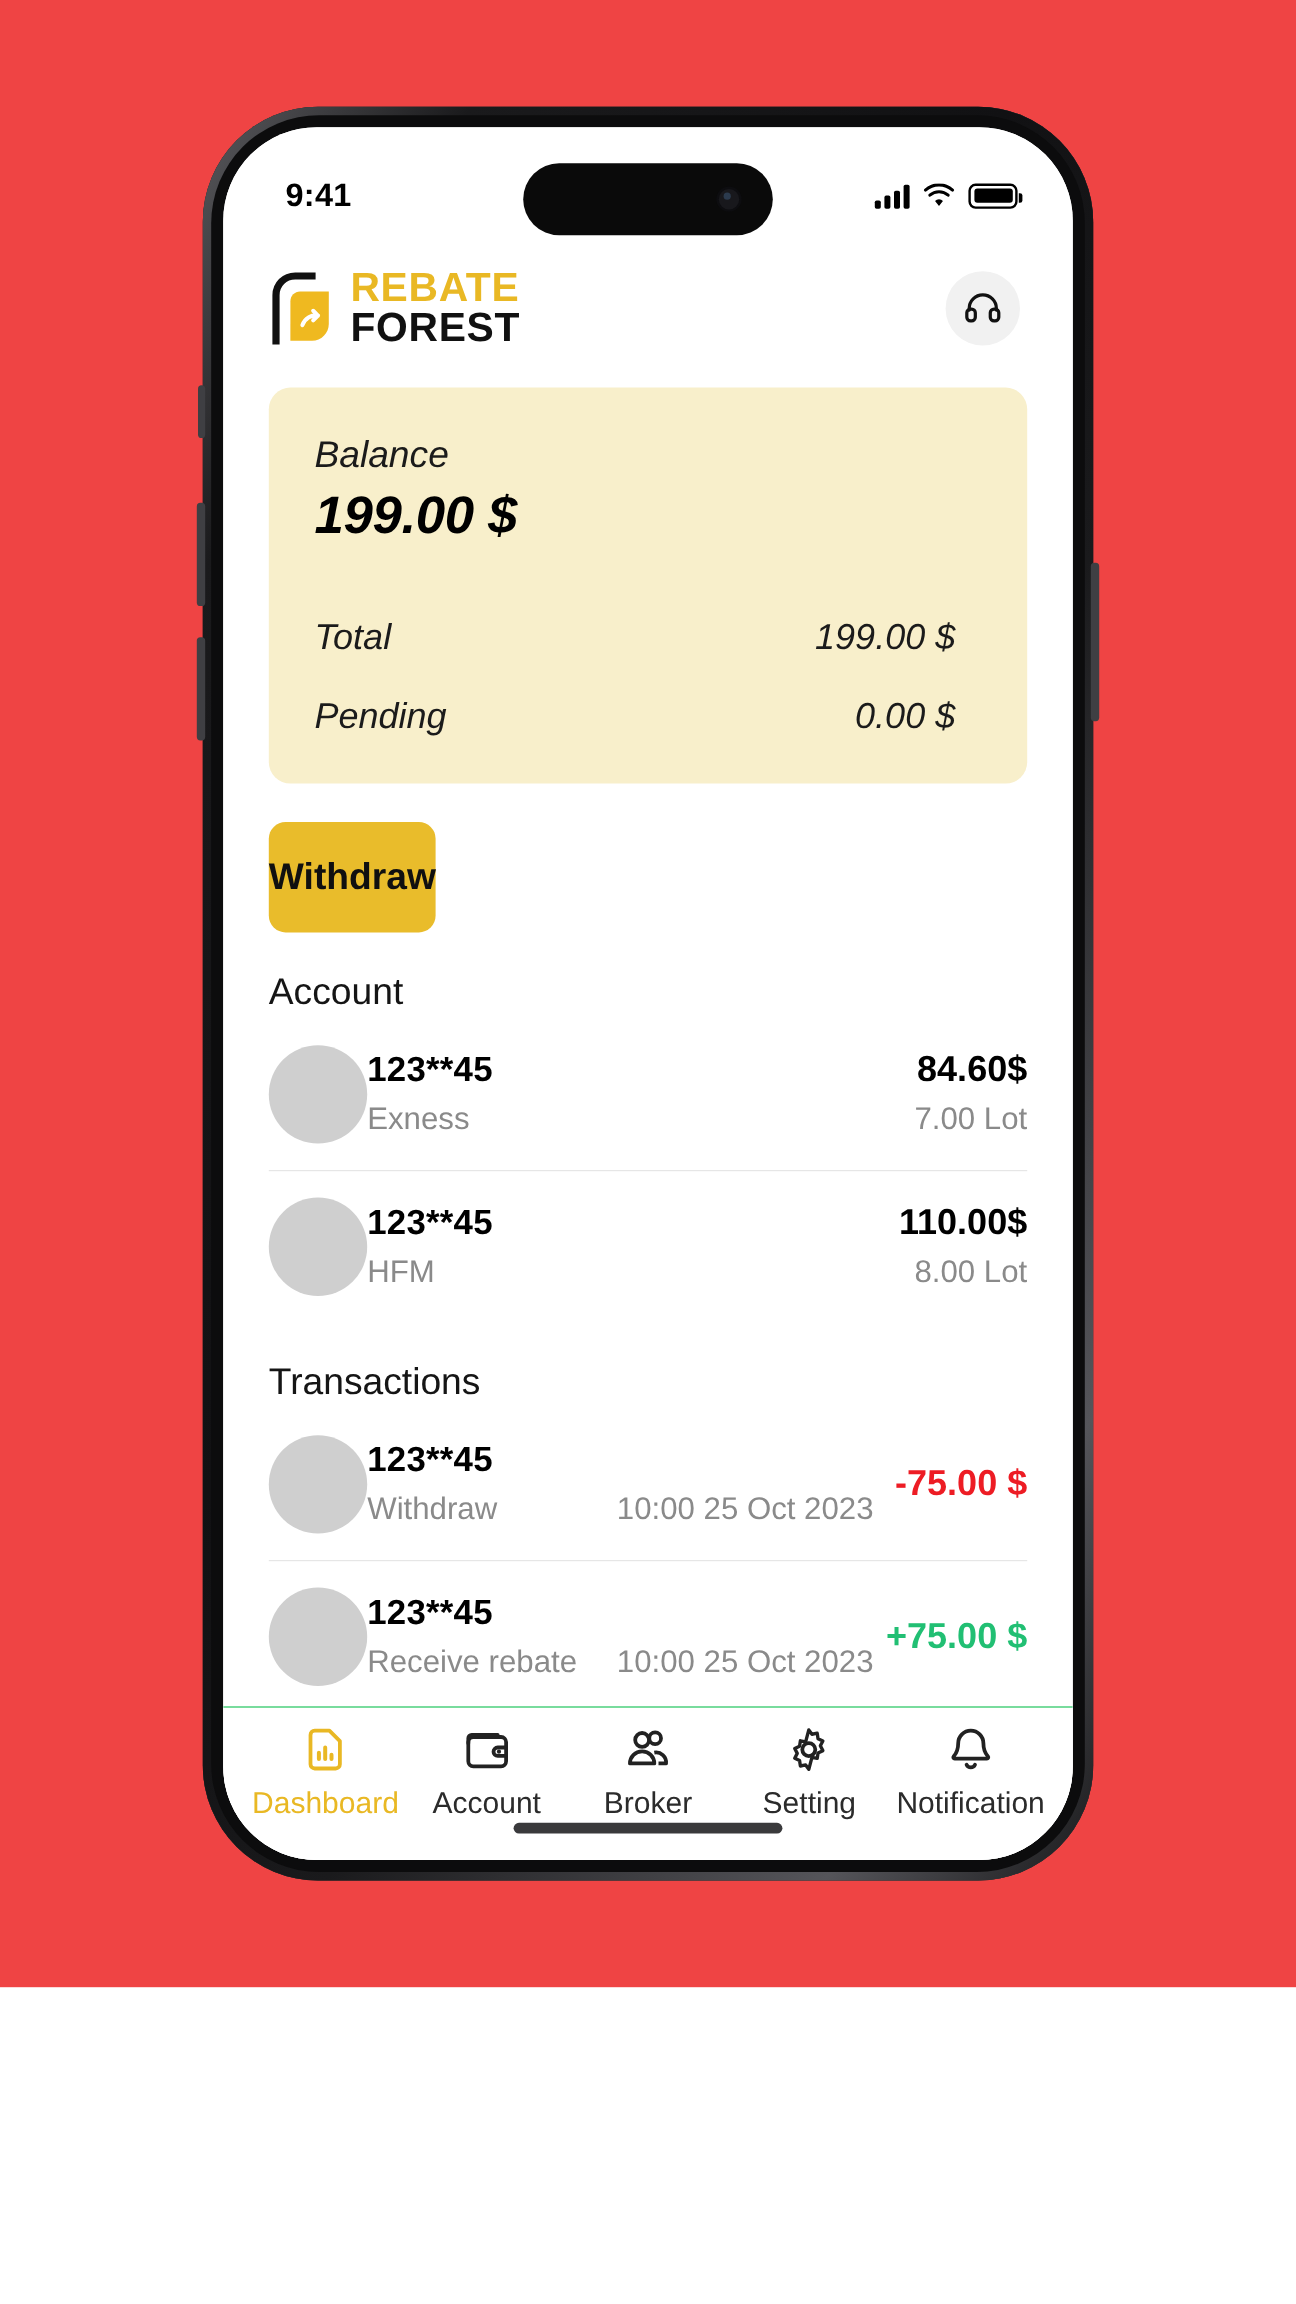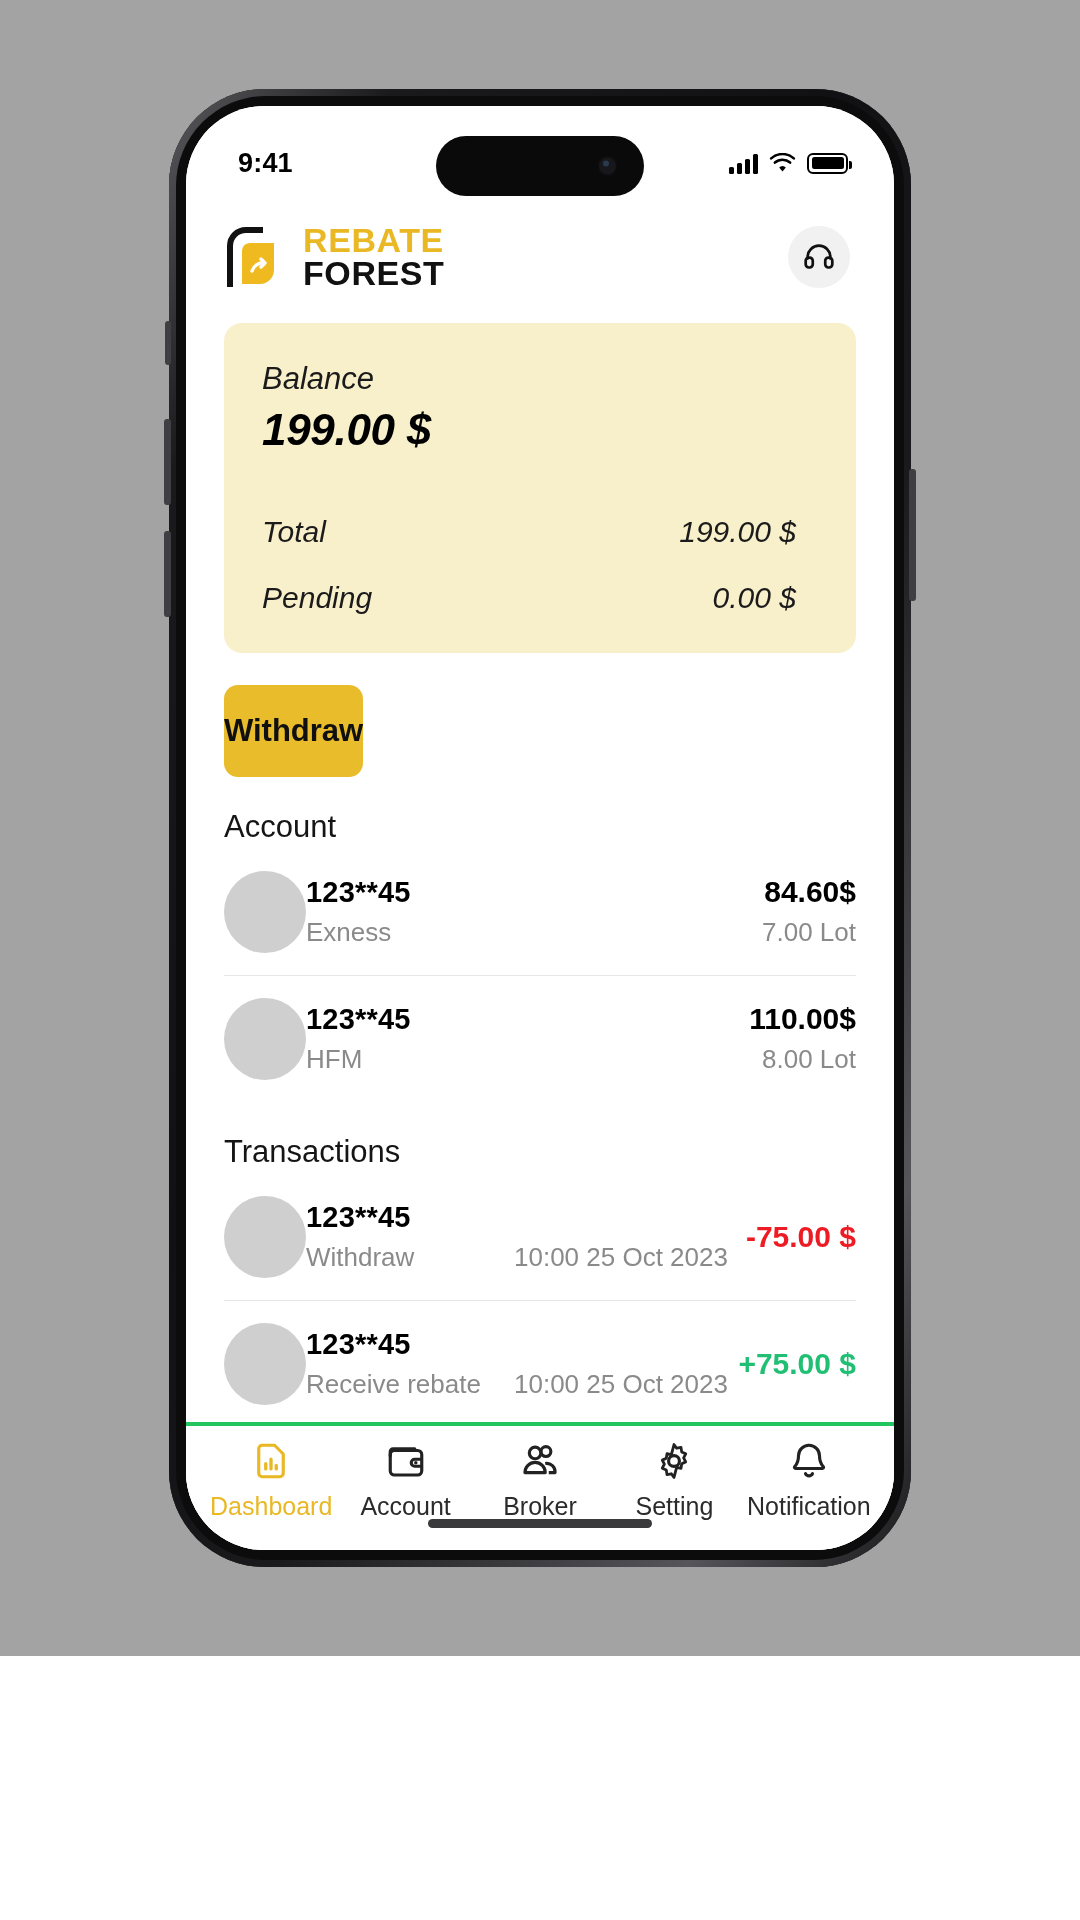--- a/index.html
+++ b/index.html
@@ -5,21 +5,21 @@
   * { box-sizing: border-box; margin: 0; padding: 0; }
   html, body {
     width: 1080px; height: 1920px;
     background: #ffffff;
     font-family: "Liberation Sans", sans-serif;
     overflow: hidden;
   }
   .stage {
     position: relative;
     width: 1080px; height: 1656px;
-    background: #a3a3a3;
+    background: #ef4444;
     display: flex; align-items: center; justify-content: center;
   }
 
   
   .phone-outer {
     position: relative;
     width: 742px; height: 1478px;
     border-radius: 96px;
     background: #1c1c1e;
     box-shadow: 0 0 0 3px #3a3a3c inset;
@@ -103,21 +103,21 @@
     display: flex; flex-direction: column;
     background: #ffffff;
   }
   .content { flex: 1; overflow: hidden; position: relative; }
 
   
   .appbar {
     display: flex; align-items: center; justify-content: space-between;
     padding: 22px 44px 10px 40px;
   }
-  .logo { display: flex; align-items: center; gap: 11px; }
+  .logo { display: flex; align-items: center; }
   .logo-mark { width: 66px; height: 62px; flex: none; }
   .logo-text { display: flex; flex-direction: column; line-height: .98; }
   .logo-line1 {
     font-size: 34px; font-weight: 800; color: #E9B824; letter-spacing: .6px;
   }
   .logo-line2 {
     font-size: 34px; font-weight: 800; color: #111; letter-spacing: .6px;
   }
   .support-btn {
     width: 62px; height: 62px; border-radius: 50%;
@@ -181,21 +181,21 @@
   .row-right { text-align: right; flex: none; }
   .row-amount { font-size: 30px; font-weight: 800; color: #000; }
   .row-amount.neg { color: #ED1C24; }
   .row-amount.pos { color: #21BF73; }
   .row-lot { font-size: 26px; color: #8a8a8a; margin-top: 8px; }
   .divider { height: 1px; background: #e6e6e6; }
 
   
   .tabbar {
     height: 128px; flex: none;
-    border-top: 4px solid #22c55e;
+    border-top: 1px solid #22c55e;
     display: flex; align-items: flex-start; justify-content: space-around;
     padding: 14px 18px 0 18px;
     background: #fff;
   }
   .tab {
     display: flex; flex-direction: column; align-items: center; gap: 10px;
     flex: 1; cursor: pointer;
   }
   .tab-icon { width: 42px; height: 42px; display: block; }
   .tab-label { font-size: 25px; color: #2b2b2b; }

